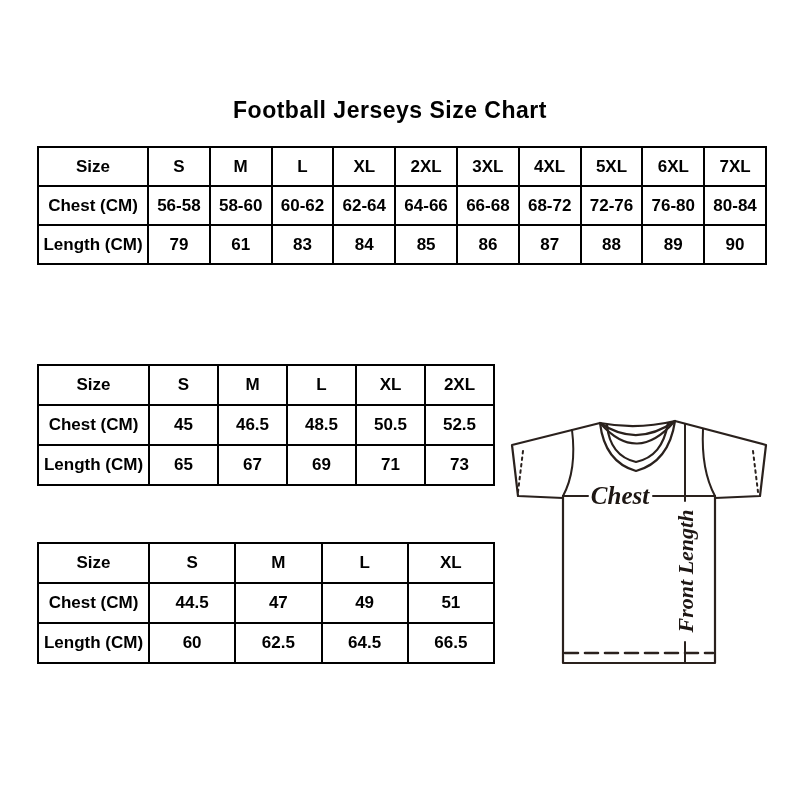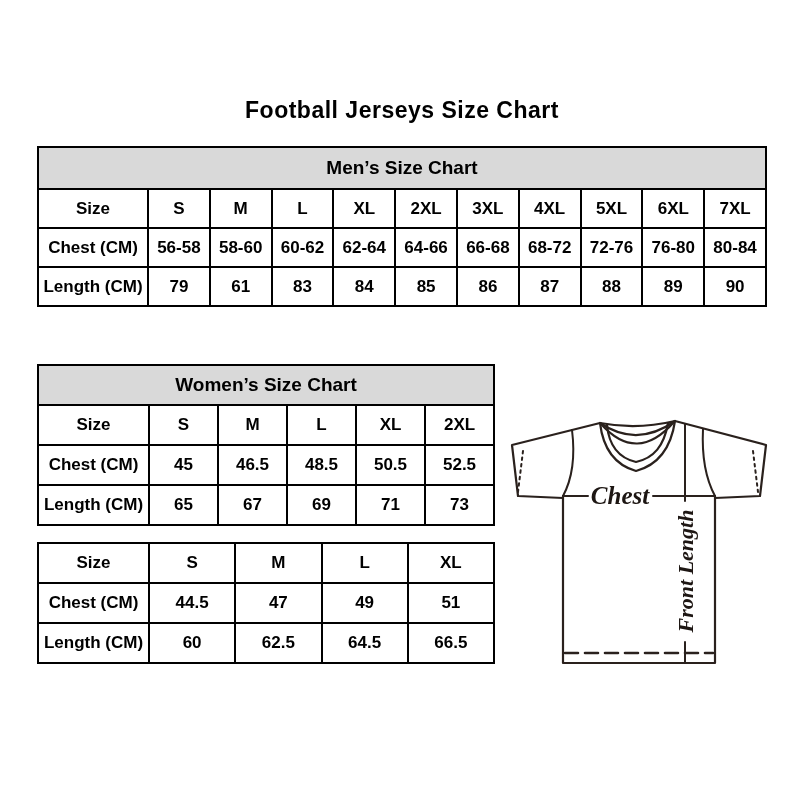--- a/index.html
+++ b/index.html
@@ -5,21 +5,21 @@
   html, body { margin: 0; padding: 0; }
   body {
     width: 800px; height: 800px;
     background: #ffffff;
     font-family: "Liberation Sans", sans-serif;
     position: relative;
     color: #000;
   }
   .page-title {
     position: absolute;
-    left: 12px; top: 97px; width: 780px;
+    left: 0; top: 97px; width: 780px;
     text-align: center;
     font-size: 23px;
     font-weight: bold;
     letter-spacing: 0.5px;
   }
   table.size-table {
     position: absolute;
     border-collapse: collapse;
     table-layout: fixed;
   }
@@ -70,23 +70,20 @@
       <col style="width:61.8px">
       <col style="width:61.8px">
       <col style="width:61.8px">
       <col style="width:61.8px">
       <col style="width:61.8px">
       <col style="width:61.8px">
       <col style="width:61.8px">
       <col style="width:61.8px">
     </colgroup>
   <tbody>
-      <tr>
-        <th class="tbl-title" colspan="11">Men’s Size Chart</th>
-      </tr>
   <tr>
     <td>Size</td>
     <td>S</td>
     <td>M</td>
     <td>L</td>
     <td>XL</td>
     <td>2XL</td>
     <td>3XL</td>
     <td>4XL</td>
     <td>5XL</td>
@@ -125,23 +122,20 @@
 <table class="size-table womens">
   <colgroup>
       <col style="width:111px">
       <col style="width:69px">
       <col style="width:69px">
       <col style="width:69px">
       <col style="width:69px">
       <col style="width:69px">
     </colgroup>
   <tbody>
-      <tr>
-        <th class="tbl-title" colspan="6">Women’s Size Chart</th>
-      </tr>
   <tr>
     <td>Size</td>
     <td>S</td>
     <td>M</td>
     <td>L</td>
     <td>XL</td>
     <td>2XL</td>
   </tr>
   <tr>
     <td>Chest (CM)</td>

